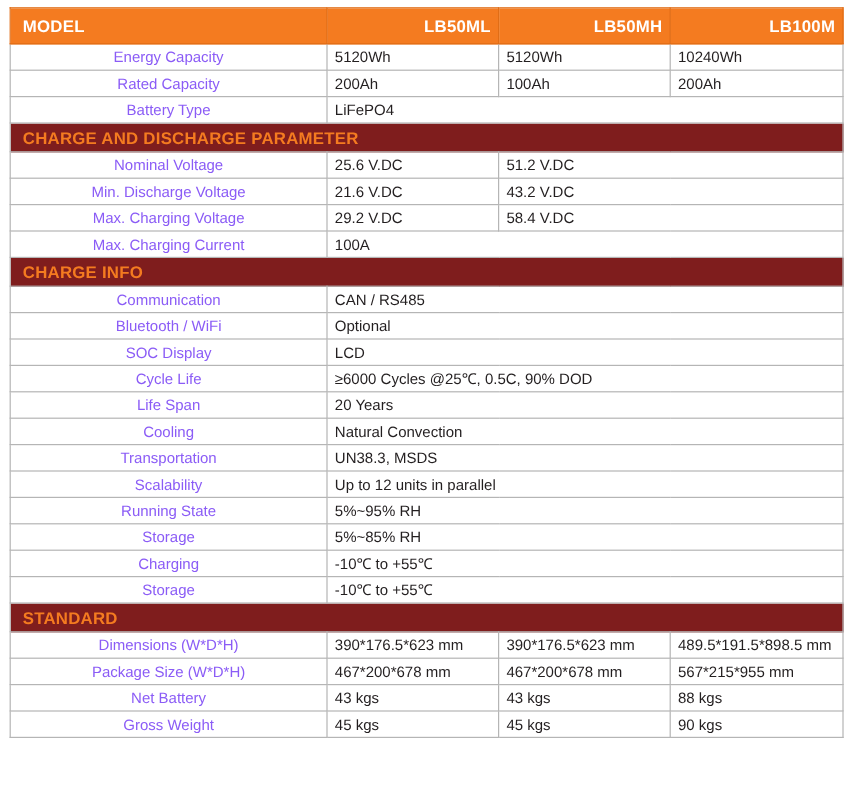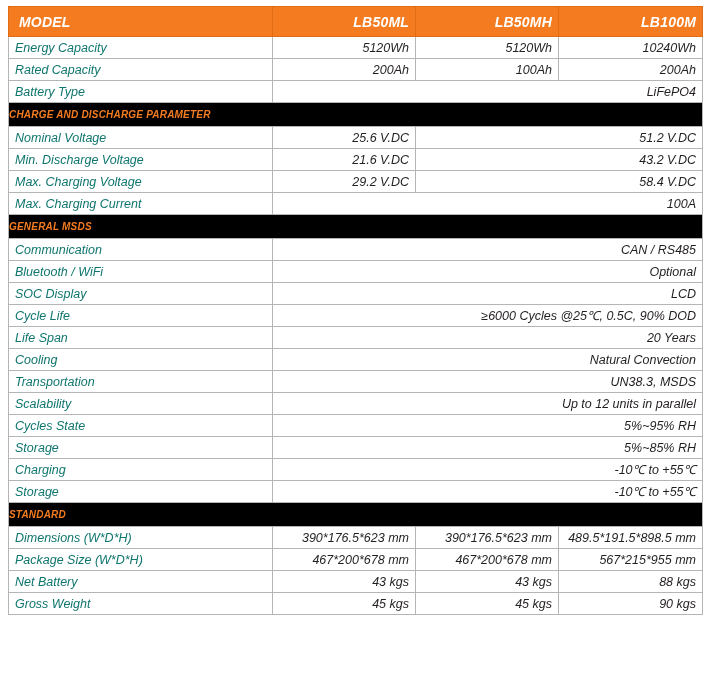--- a/index.html
+++ b/index.html
@@ -13,21 +13,20 @@
     font-family: "Liberation Sans", sans-serif;
     color: #231f20;
     -webkit-font-smoothing: antialiased;
   }
   .sheet {
     width: 710px;
     height: 677px;
     position: relative;
     box-sizing: border-box;
     padding: 6px 8px 0 8px;
-    font-style: italic;
   }
   table.spec {
     width: 694px;
     border-collapse: collapse;
     table-layout: fixed;
     border: 1px solid #9a9a9a;
   }
   table.spec td {
     border: 1px solid #b5b5b5;
     font-size: 12.5px;
@@ -50,35 +49,35 @@
     height: 30px;
     text-align: right;
     letter-spacing: 0.2px;
     border-color: #e06d16;
   }
   tr.header-row td.model-label {
     text-align: left;
     padding-left: 10px;
   }
   tr.section-row td {
-    background: #000000;
+    background: #7f1d1d;
     color: #f47b20;
     font-weight: bold;
-    font-size: 10px;
+    font-size: 14px;
     height: 24px;
-    padding-left: 0;
+    padding-left: 10px;
     letter-spacing: 0.2px;
   }
   td.label {
+    text-align: center;
+    padding-left: 12px;
+    color: #8b5cf6;
+  }
+  td.val {
     text-align: left;
-    padding-left: 12px;
-    color: #0f766e;
-  }
-  td.val {
-    text-align: right;
     color: #231f20;
   }
 </style>
 </head>
 <body>
 
 <div class="sheet">
 
   <table class="spec">
     <colgroup>
@@ -126,21 +125,21 @@
         <tr>
           <td class="label">Max. Charging Voltage</td>
           <td class="val">29.2 V.DC</td>
           <td class="val" colspan="2">58.4 V.DC</td>
         </tr>
         <tr>
           <td class="label">Max. Charging Current</td>
           <td class="val" colspan="3">100A</td>
         </tr>
         <tr class="section-row">
-          <td colspan="4">GENERAL MSDS</td>
+          <td colspan="4">CHARGE INFO</td>
         </tr>
         <tr>
           <td class="label">Communication</td>
           <td class="val" colspan="3">CAN / RS485</td>
         </tr>
         <tr>
           <td class="label">Bluetooth / WiFi</td>
           <td class="val" colspan="3">Optional</td>
         </tr>
         <tr>
@@ -161,21 +160,21 @@
         </tr>
         <tr>
           <td class="label">Transportation</td>
           <td class="val" colspan="3">UN38.3, MSDS</td>
         </tr>
         <tr>
           <td class="label">Scalability</td>
           <td class="val" colspan="3">Up to 12 units in parallel</td>
         </tr>
         <tr>
-          <td class="label">Cycles State</td>
+          <td class="label">Running State</td>
           <td class="val" colspan="3">5%~95% RH</td>
         </tr>
         <tr>
           <td class="label">Storage</td>
           <td class="val" colspan="3">5%~85% RH</td>
         </tr>
         <tr>
           <td class="label">Charging</td>
           <td class="val" colspan="3">-10℃ to +55℃</td>
         </tr>

